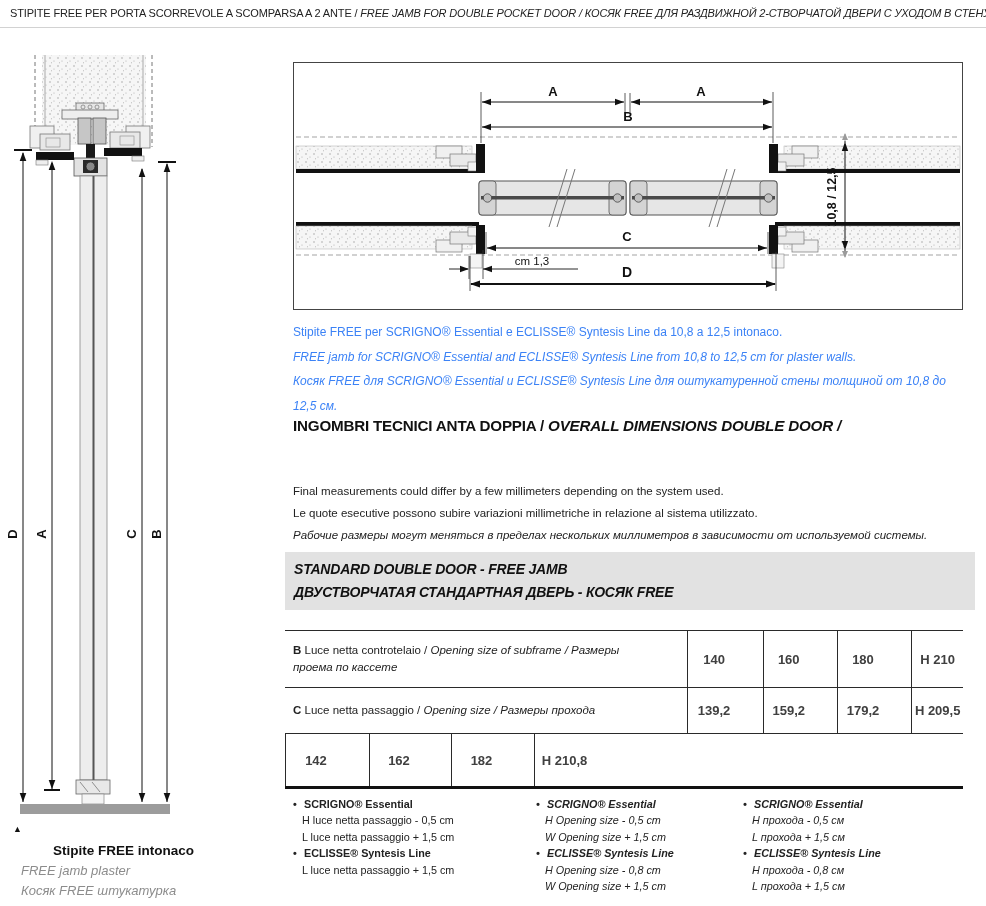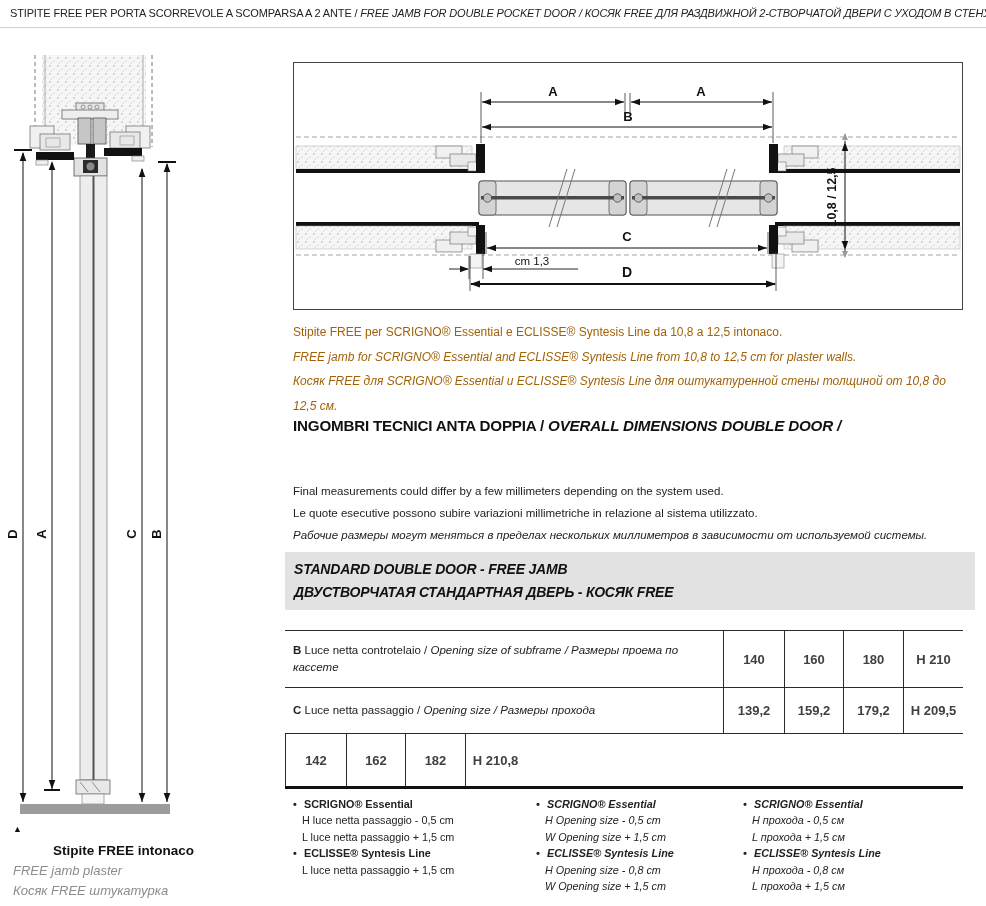--- a/index.html
+++ b/index.html
@@ -12,48 +12,48 @@
   .doc-header{position:absolute;top:7px;left:10px;width:970px;font-size:11px;
               letter-spacing:-0.15px;white-space:nowrap;color:#222;}
   .header-rule{position:absolute;top:27px;left:0;width:986px;height:0;
                border-top:1px solid #d2d2d2;}
 
   
   .left-drawing{position:absolute;left:8px;top:52px;}
   .left-caption{position:absolute;left:13px;top:824px;width:230px;}
   .left-caption .marker{font-size:9px;color:#111;line-height:10px;}
   .left-caption .cap1{font-weight:bold;font-size:13.5px;color:#111;margin-top:9px;margin-left:40px;}
-  .left-caption .cap2{font-style:italic;font-size:13px;color:#8c8c8c;margin-top:5px;}
+  .left-caption .cap2{font-style:italic;font-size:13px;color:#8c8c8c;margin-top:5px;margin-left:8px;}
 
   
   .plan-drawing{position:absolute;left:291px;top:55px;}
 
   
   .plan-caption{position:absolute;left:293px;top:320px;width:672px;
-                font-size:12px;line-height:24.5px;color:#a16207;}
+                font-size:12px;line-height:24.5px;color:#3b82f6;}
 
   
   .heading{position:absolute;left:293px;top:415px;width:690px;
            font-size:15.2px;font-weight:bold;line-height:22.5px;
            letter-spacing:-0.2px;color:#111;}
 
   
   .notes{position:absolute;left:293px;top:481px;width:690px;
          font-size:11.5px;line-height:21.8px;color:#222;}
 
   
   .band{position:absolute;left:285px;top:552px;width:690px;
         background:#e2e2e2;padding:6px 0 7px 9px;box-sizing:border-box;
         font-size:14px;font-weight:bold;line-height:22.5px;
         letter-spacing:-0.2px;color:#111;}
 
   
   .tbl{position:absolute;left:285px;top:630px;width:678px;
        border-top:1px solid #2a2a2a;border-bottom:3px solid #111;}
-  .trow{display:flex;border-bottom:1px solid #2a2a2a;box-sizing:border-box;}
+  .trow{display:flex;border-bottom:1px solid #2a2a2a;box-sizing:border-box;gap:23px;}
   .trow:last-child{border-bottom:none;}
   .tdesc{width:438px;box-sizing:border-box;display:flex;align-items:center;
          padding:2px 14px 2px 8px;font-size:11.5px;line-height:17.5px;color:#222;}
   .tkey{font-weight:bold;}
   .tval{box-sizing:border-box;border-left:1px solid #2a2a2a;display:flex;
         align-items:center;justify-content:center;font-weight:bold;
         font-size:13px;color:#404040;}
   .w1{width:61px;} .w2{width:59px;} .w3{width:60px;} .w4{width:60px;}
 
   

